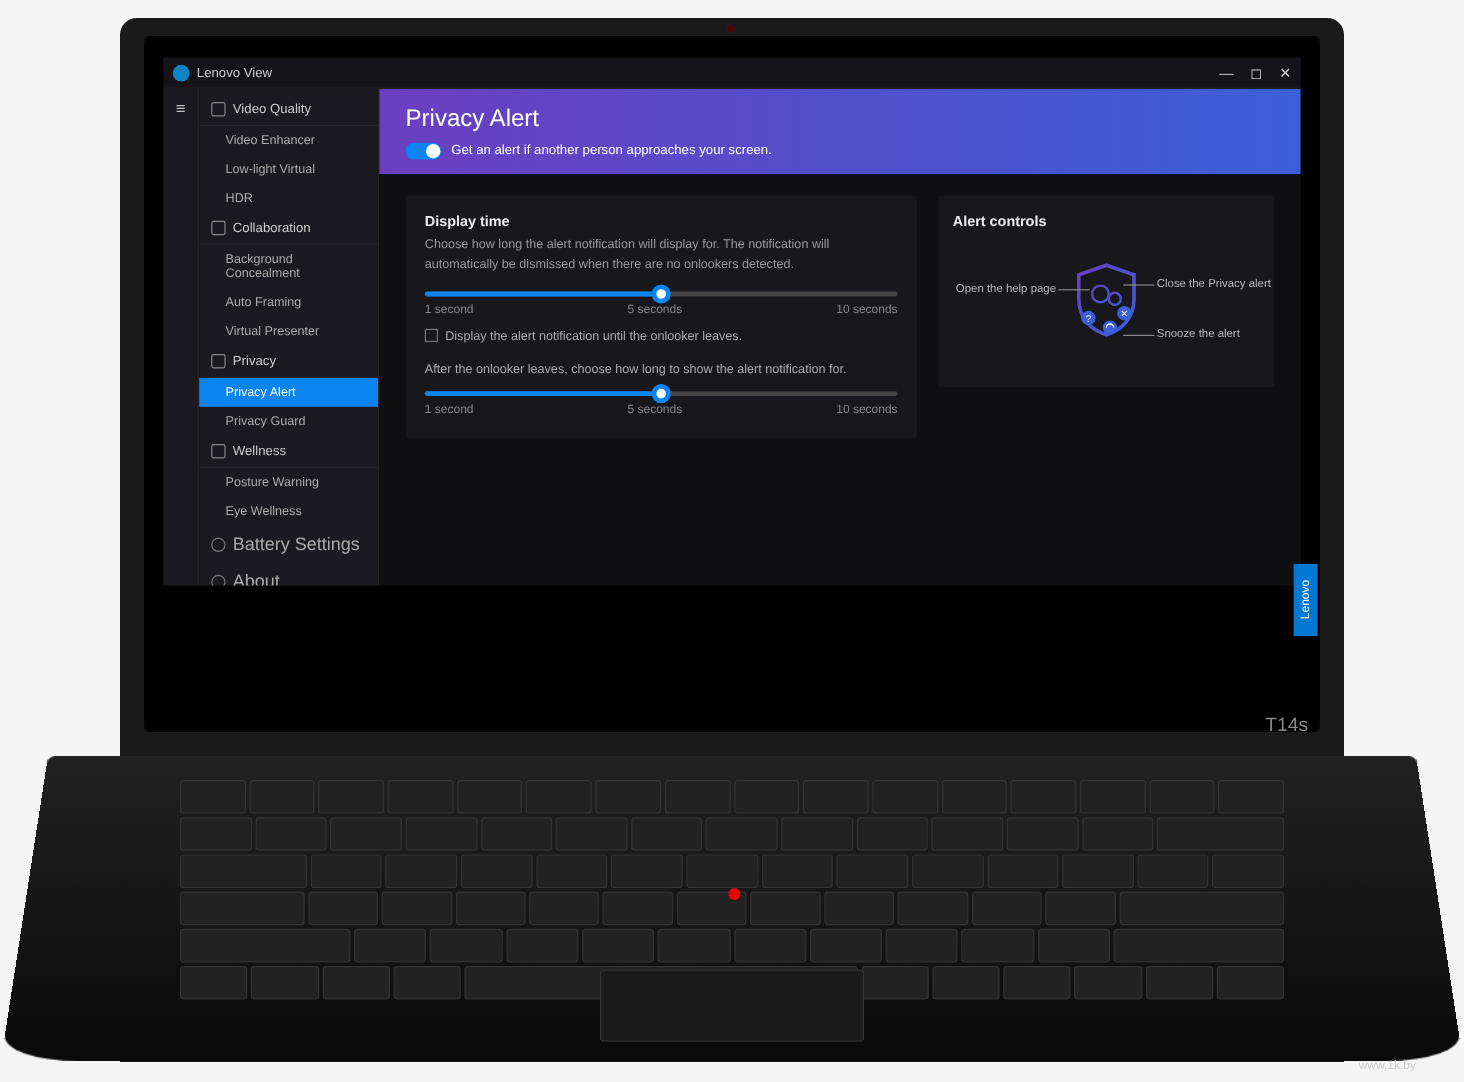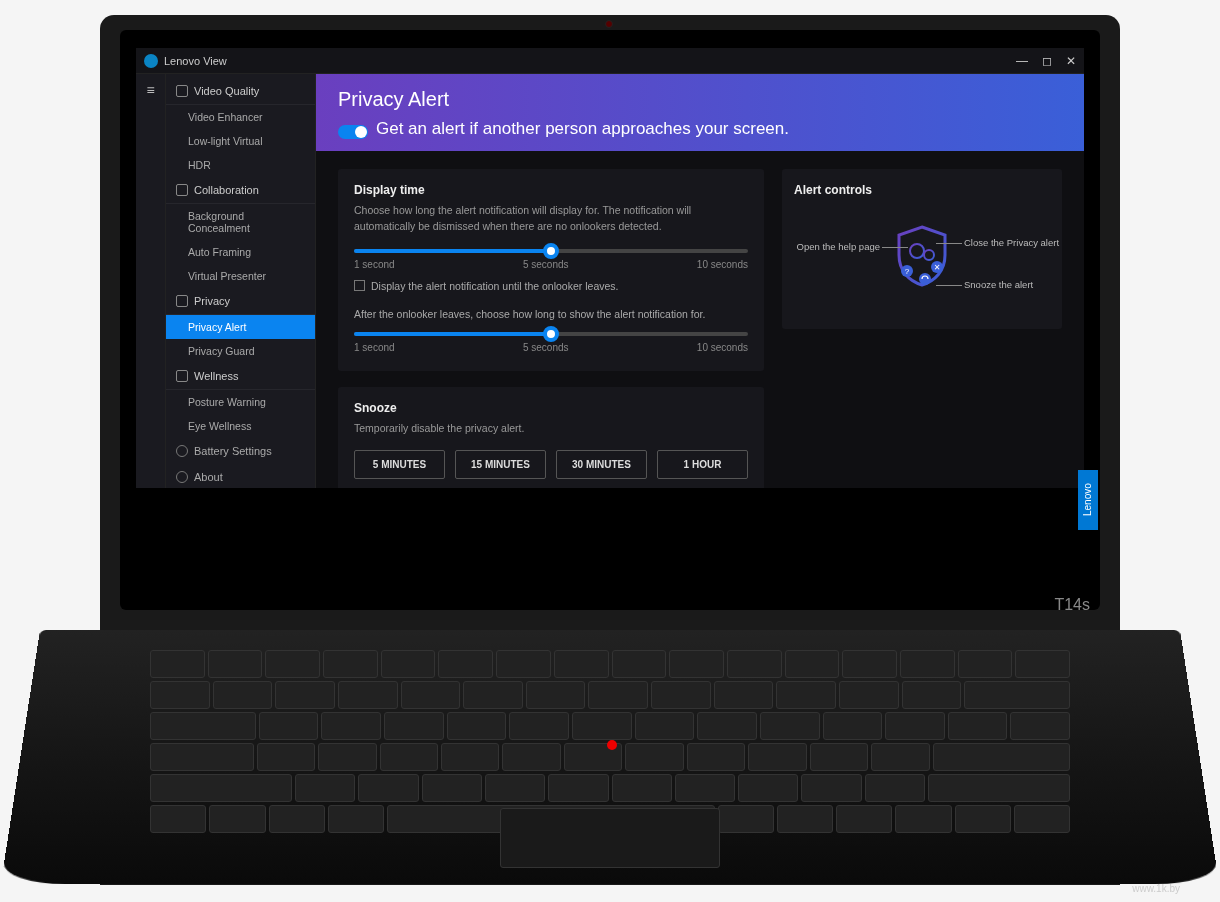--- a/index.html
+++ b/index.html
@@ -143,33 +143,33 @@
   color: #aaa;
   font-size: 10.5px;
   cursor: pointer;
 }
 .side-sub.active { background: #0a84f0; color: #fff; }
 .side-spacer { flex: 1; }
 .side-footer {
   padding: 7px 10px;
   color: #aaa;
   display: flex; align-items: center; gap: 6px;
-  font-size: 11px;
+  font-size: 15px;
 }
 .side-footer .icon { width: 12px; height: 12px; border: 1px solid #777; border-radius: 50%; }
 
 .main { flex: 1; background: #0f0f12; overflow-y: auto; }
 
 .header {
   background: linear-gradient(90deg,#6a3fbf 0%,#3a5fd8 100%);
   padding: 14px 22px 12px;
   color: #fff;
 }
 .header h1 { font-size: 20px; font-weight: 400; margin-bottom: 8px; }
-.header-row { display: flex; align-items: flex-end; gap: 8px; font-size: 17px; }
+.header-row { display: flex; align-items: flex-start; gap: 8px; font-size: 11px; }
 .toggle {
   width: 30px; height: 14px; background: #0a84f0;
   border-radius: 8px; position: relative;
 }
 .toggle::after {
   content: ""; position: absolute; left: 17px; top: 1px;
   width: 12px; height: 12px; background: #fff; border-radius: 50%;
 }
 
 .content { display: flex; gap: 18px; padding: 18px 22px; }
@@ -349,31 +349,20 @@
                 <div class="slider-thumb" style="left:50%"></div>
               </div>
               <div class="slider-labels">
                 <span>1 second</span>
                 <span>5 seconds</span>
                 <span>10 seconds</span>
               </div>
             </div>
           </div>
 
-          <div class="card" style="overflow:hidden">
-            <h3>Snooze</h3>
-            <div class="desc">Temporarily disable the privacy alert.</div>
-            <div class="snooze-row">
-              <div class="snooze-btn">5 MINUTES</div>
-              <div class="snooze-btn">15 MINUTES</div>
-              <div class="snooze-btn">30 MINUTES</div>
-              <div class="snooze-btn">1 HOUR</div>
-            </div>
-            <div class="snooze-action">SNOOZE</div>
-          </div>
         </div>
 
         <div class="right-col">
           <div class="alert-visual">
             <h3>Alert controls</h3>
             <div class="shield-wrap">
               <svg class="shield" viewBox="0 0 54 62">
                 <defs>
                     <linearGradient id="g" x1="0" y1="0" x2="1" y2="1">
                       <stop offset="0" stop-color="#6a3fbf"></stop>

